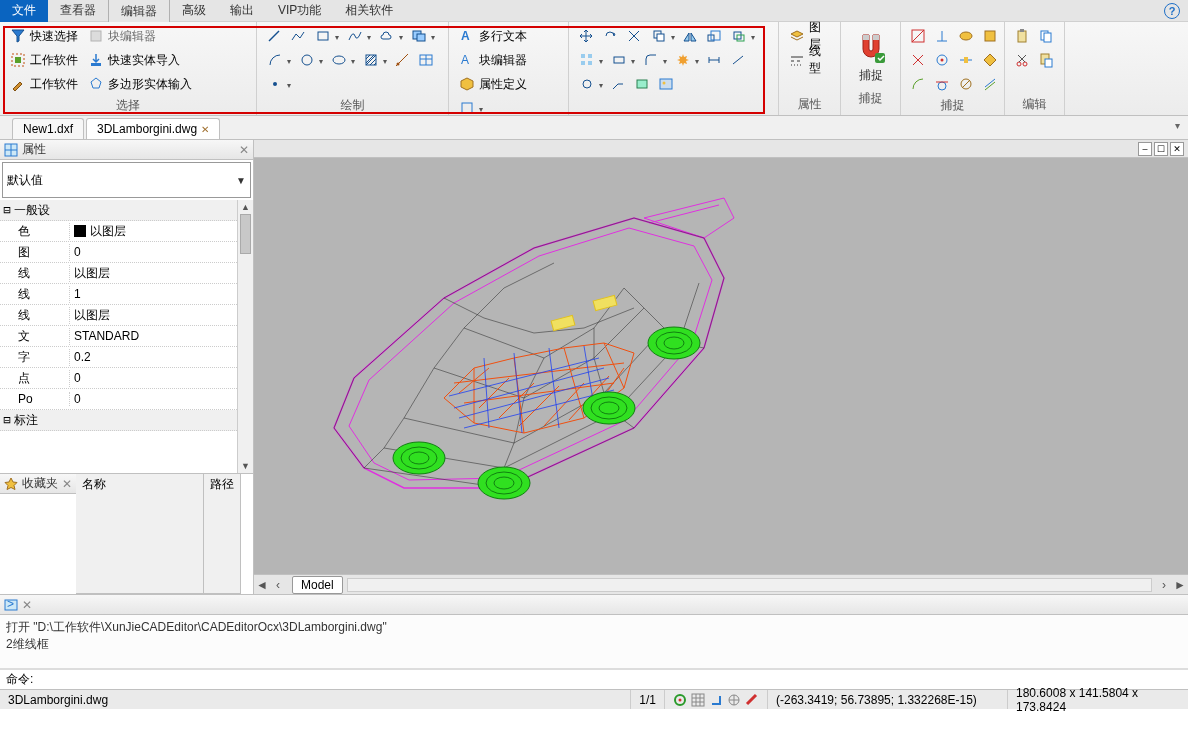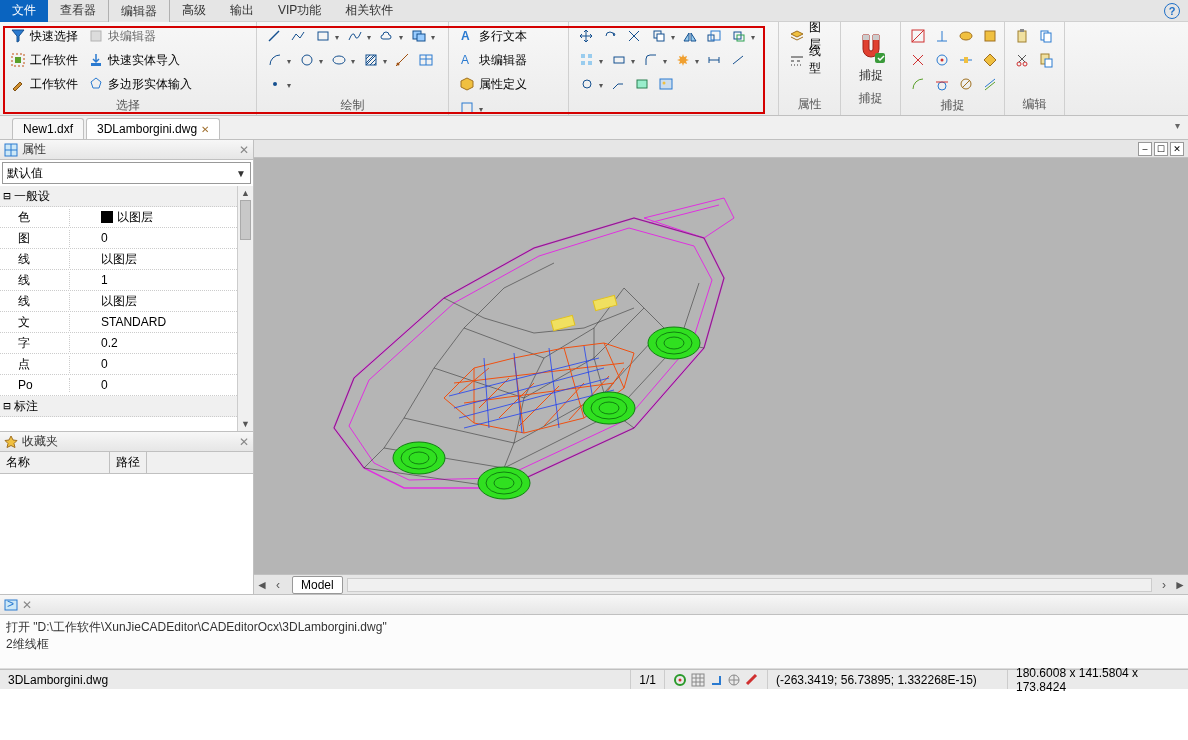--- a/index.html
+++ b/index.html
@@ -36,35 +36,35 @@
 
 
 .main { display: flex; height: 454px; }
 .left { width: 254px; display: flex; flex-direction: column; border-right: 1px solid #c0c0c0; }
 
 
 .panel-header { height: 20px; background: linear-gradient(#f7f7f7,#e6e6e6); display: flex; align-items: center; padding: 0 4px; border-bottom: 1px solid #c0c0c0; gap:4px;}
 .panel-header .ico { width:14px; height:14px; }
 .panel-header .title { flex:1; color:#333; }
 .panel-header .x { color:#888; cursor:pointer; font-family:Arial; }
-.prop-combo { height: 22px; border: 1px solid #999; margin: 2px; display:flex; align-items:center; padding:4px 4px; background:#fff;gap:32px;}
+.prop-combo { height: 36px; border: 1px solid #999; margin: 2px; display:flex; align-items:center; padding:4px 4px; background:#fff;gap:32px;}
 .prop-combo .dd { margin-left:auto; font-size:10px; color:#333;}
 .prop-grid { flex:1; overflow:hidden; background:#fff; position:relative; }
 .prop-grid .scroll { position:absolute; right:0; top:0; bottom:0; width:16px; background:#f0f0f0; border-left:1px solid #ccc;}
 .prop-grid .scroll .thumb { position:absolute; left:2px; right:2px; top:14px; height:40px; background:#c8c8c8; border:1px solid #aaa;}
 .prop-grid .scroll .arr { position:absolute; left:0; right:0; height:14px; display:flex; align-items:center; justify-content:center; font-size:9px; color:#555;}
 .prop-row { display:flex; height:21px; border-bottom:1px dotted #ccc; align-items:center; }
 .prop-row.cat { background:#f0f0f0; font-weight:normal; }
 .prop-row .exp { width:14px; text-align:center; font-family:monospace; }
 .prop-row .k { width: 56px; padding-left:4px; overflow:hidden; white-space:nowrap; border-right:1px dotted #ccc;}
-.prop-row .v { flex:1; padding-left:4px; display:flex; align-items:center; gap:4px; overflow:hidden;margin-left:27px;}
+.prop-row .v { flex:1; padding-left:4px; display:flex; align-items:center; gap:4px; overflow:hidden;}
 .prop-row .sw { width:12px; height:12px; background:#000; display:inline-block;}
 
 
-.fav { border-top:1px solid #c0c0c0; display:flex; flex-direction:column; }
+.fav { border-top:1px solid #c0c0c0; display:flex; flex-direction:row; }
 .fav-head { display:flex; border-bottom:1px solid #c0c0c0; background:#f0f0f0;}
 .fav-head .col { padding:2px 6px; border-right:1px solid #c0c0c0;}
 .fav-body { height: 120px; background:#fff;}
 
 
 .viewport-wrap { flex:1; display:flex; flex-direction:column; position:relative;}
 .viewport-hdr { height:18px; background:#e6e6e6; border-bottom:1px solid #c0c0c0; display:flex; justify-content:flex-end; align-items:center; gap:2px; padding:0 4px;}
 .viewport-hdr .wbtn { width:14px; height:14px; border:1px solid #999; background:#fff; font-size:9px; display:flex; align-items:center; justify-content:center; cursor:pointer;}
 .viewport { flex:1; background:#b5b5b5; position:relative; overflow:hidden;}
 .car { position:absolute; left:50px; top:10px; width:480px; height:360px; }
@@ -753,21 +753,21 @@
       <div class="panel-header">
         <span class="ico">
             <svg width="14" height="14">
               <path d="M7 1l2 4 4 .5-3 3 1 4-4-2-4 2 1-4-3-3 4-.5z" fill="#f0c040" stroke="#a07020"></path>
             </svg>
           </span>
         <span class="title">收藏夹</span>
         <span class="x">✕</span>
       </div>
       <div class="fav-head">
-        <div class="col" style="width:110px">名称</div>
+        <div class="col" style="width:128px">名称</div>
         <div class="col">路径</div>
       </div>
       <div class="fav-body"></div>
     </div>
   </div>
 
   <div class="viewport-wrap">
     <div class="viewport-hdr">
       <div class="wbtn">–</div>
       <div class="wbtn">☐</div>
@@ -841,20 +841,24 @@
         <svg width="14" height="14">
           <rect x="1" y="2" width="12" height="10" fill="#cde8f7" stroke="#2a7ad0"></rect>
           <text x="3" y="10" font-size="8" fill="#2a7ad0">&gt;</text>
         </svg>
       </span>
     <span class="x">✕</span>
   </div>
   <div class="cmdlog">
     <div>打开 "D:\工作软件\XunJieCADEditor\CADEditorOcx\3DLamborgini.dwg"</div>
     <div>2维线框</div>
+  </div>
+  <div class="cmdinput">
+    <span>命令:</span>
+    <input type="text" style="">
   </div>
 </div>
 
 <div class="status">
   <div class="cell grow">3DLamborgini.dwg</div>
   <div class="cell">1/1</div>
   <div class="cell">
     <span class="ico">
         <svg width="14" height="14">
           <circle cx="7" cy="7" r="5" fill="none" stroke="#2a9a2a" stroke-width="2"></circle>

